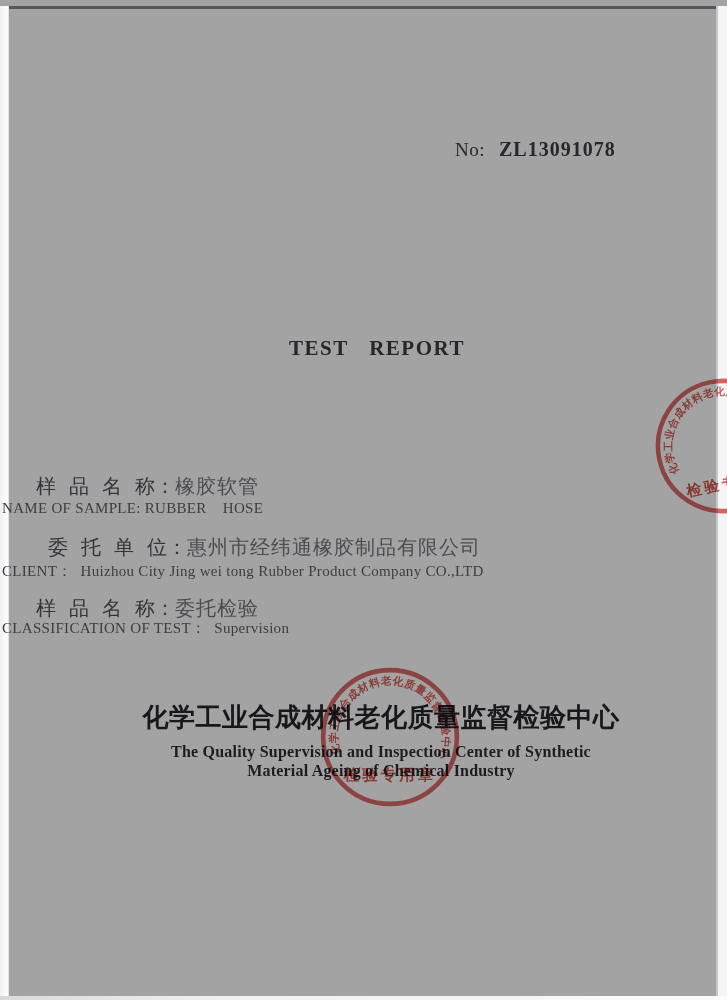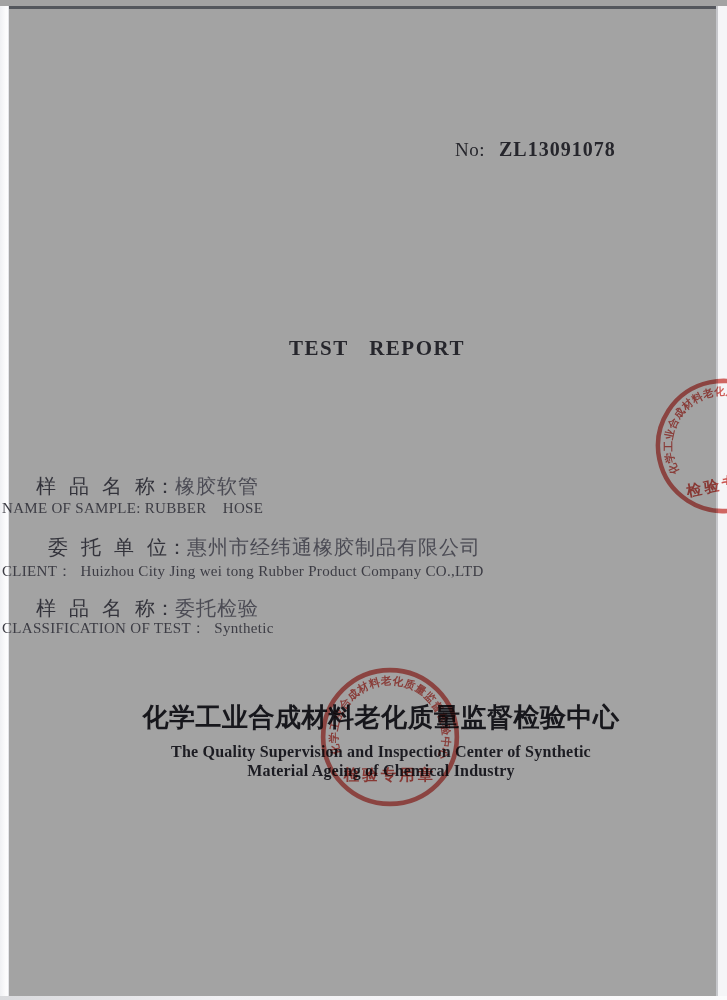--- a/index.html
+++ b/index.html
@@ -112,21 +112,21 @@
     <div class="field-en f1-en">NAME OF SAMPLE: RUBBER    HOSE</div>
 
     <div class="field-cn f2-cn">
       <span class="label-cn">委托单位</span><span class="colon">：</span><span class="value-cn">惠州市经纬通橡胶制品有限公司</span>
     </div>
     <div class="field-en f2-en">CLIENT：  Huizhou City Jing wei tong Rubber Product Company CO.,LTD</div>
 
     <div class="field-cn f3-cn">
       <span class="label-cn">样品名称</span><span class="colon">：</span><span class="value-cn">委托检验</span>
     </div>
-    <div class="field-en f3-en">CLASSIFICATION OF TEST：  Synthetic</div>
+    <div class="field-en f3-en">CLASSIFICATION OF TEST：  Supervision</div>
   </div>
 
   <div class="org">
     <div class="org-cn">化学工业合成材料老化质量监督检验中心</div>
     <div class="org-en-1">The Quality Supervision and Inspection Center of Synthetic</div>
     <div class="org-en-2">Material Ageing of Chemical Industry</div>
   </div>
 
   <svg class="stamp stamp-bottom" viewBox="0 0 140 140" xmlns="http://www.w3.org/2000/svg">
     <circle cx="70" cy="70" r="65" fill="none" stroke-width="4.5" opacity="0.8" stroke="#d0453e"></circle>

